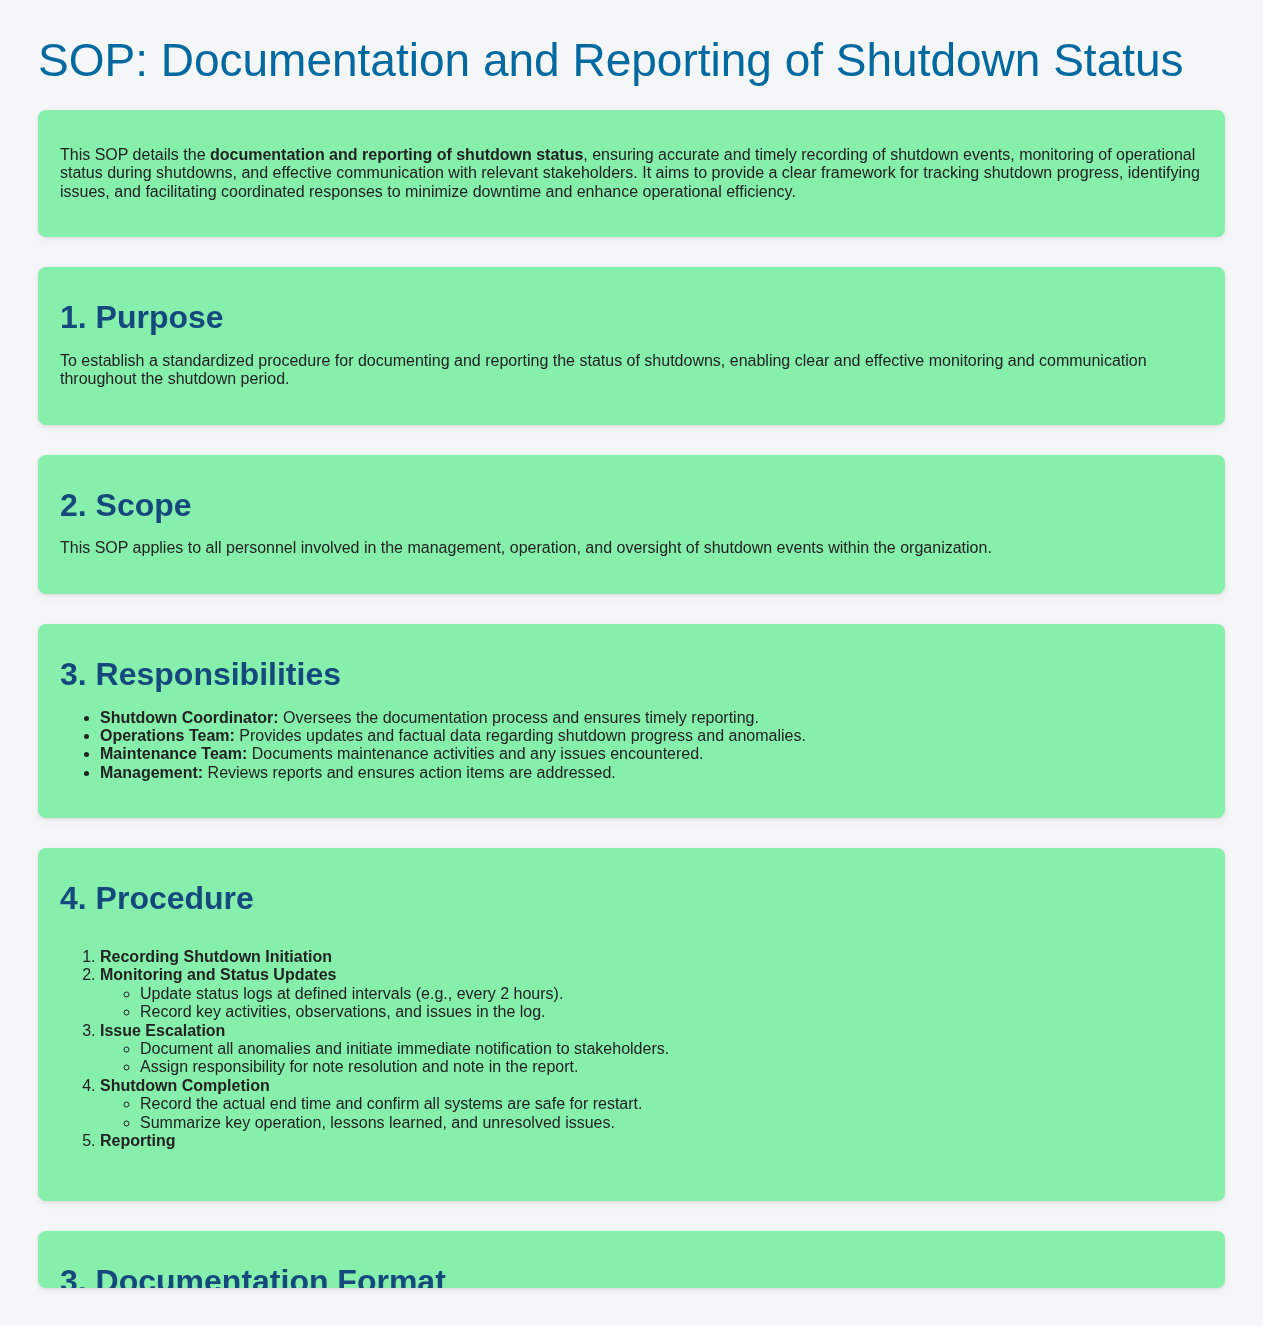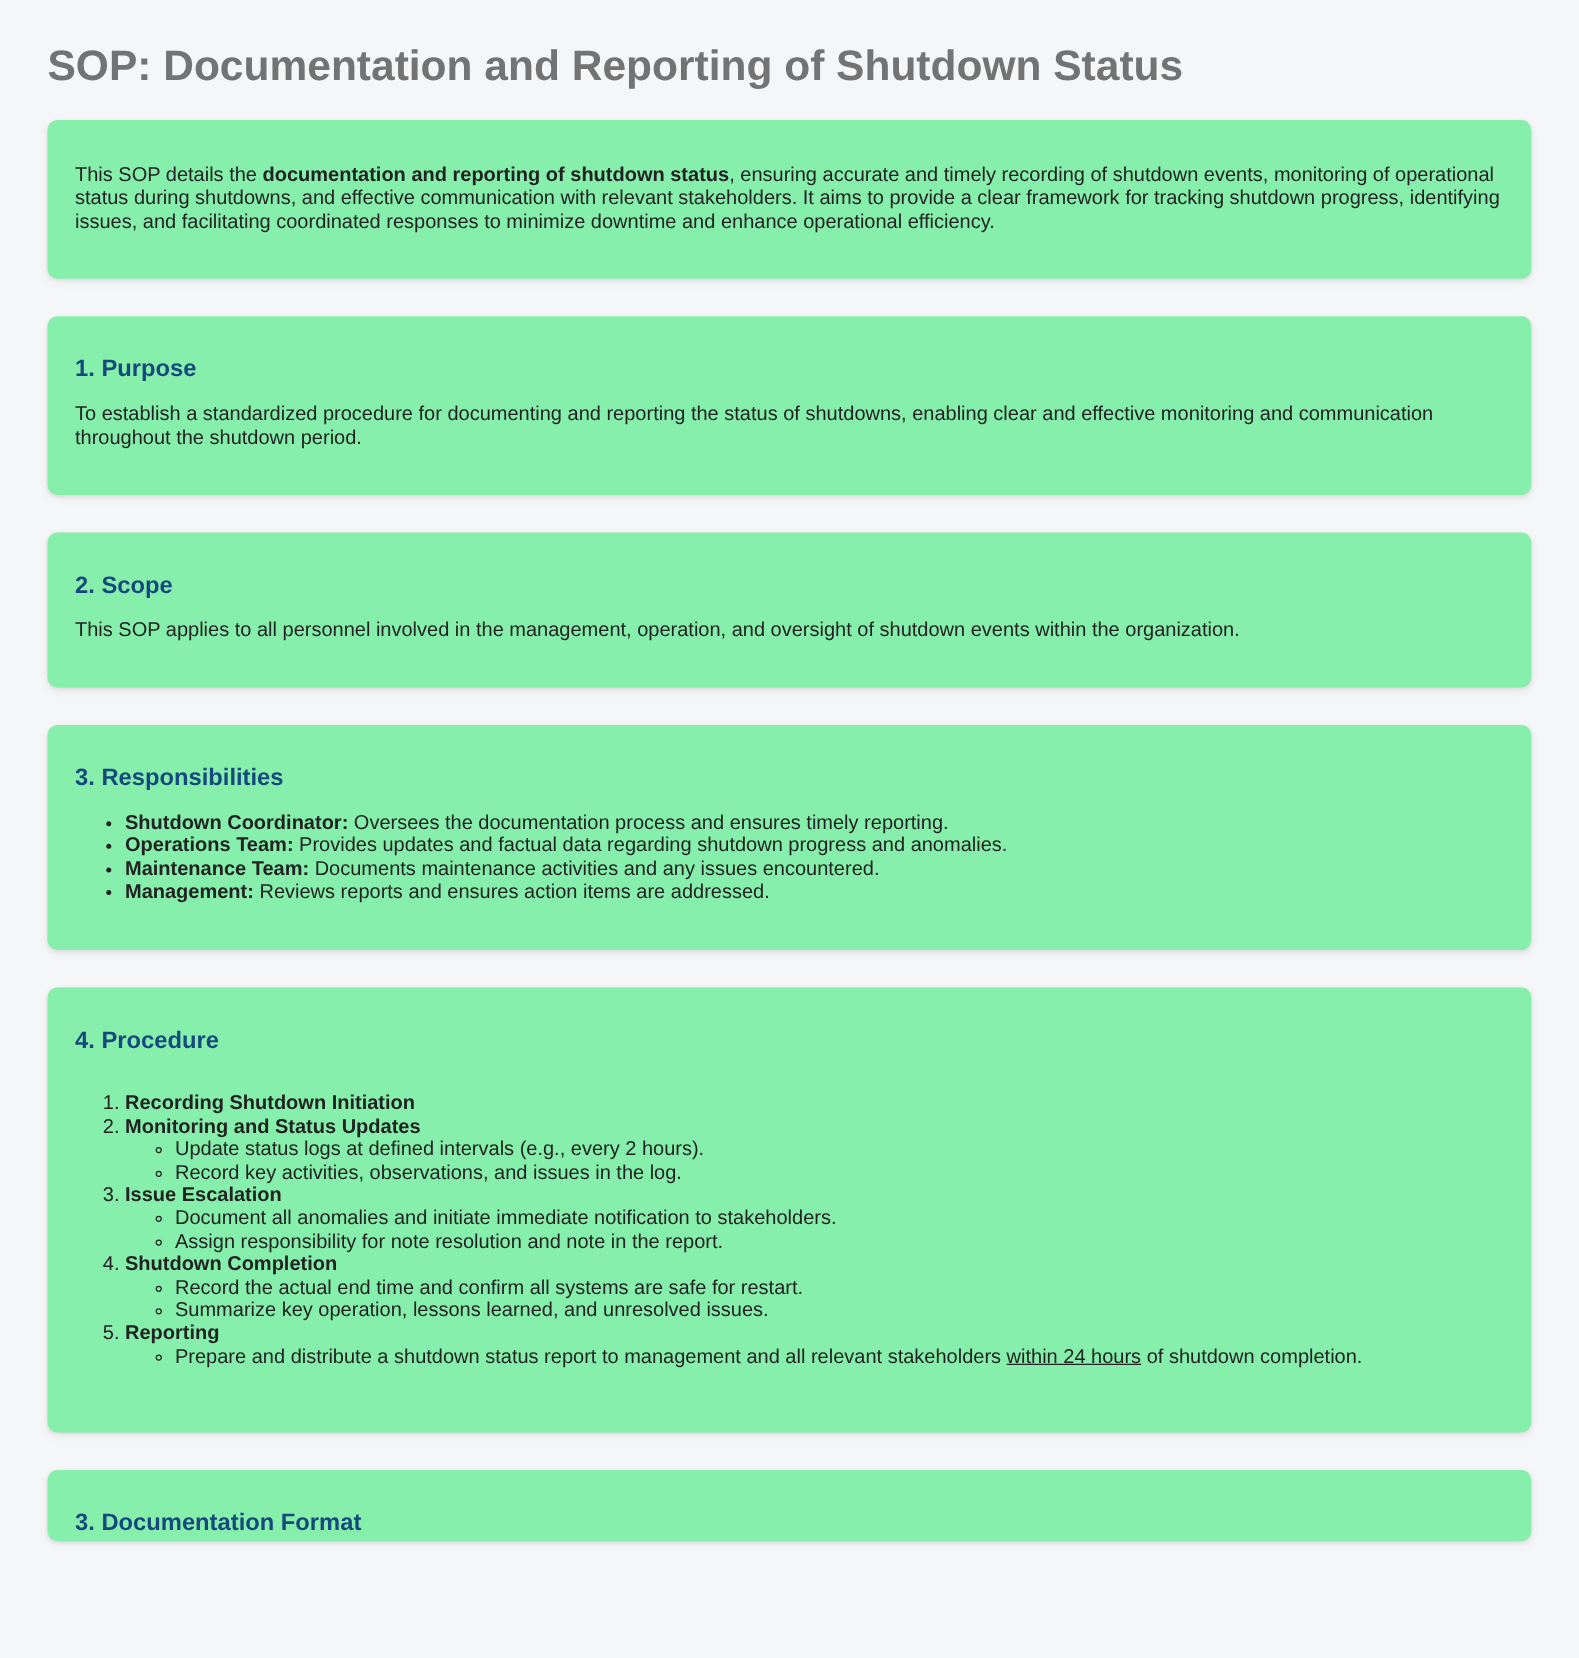--- a/index.html
+++ b/index.html
@@ -14,35 +14,35 @@
     background: #f5f6f7;
     font-family: "Liberation Sans", sans-serif;
     font-size: 16px;
     line-height: 1.15;
     color: #222222;
   }
   .container {
     padding: 20px 38px 0 38px;
   }
   h1.page-title {
-    color: #737373;
-    font-size: 34px;
-    font-weight: bold;
+    color: #0369a1;
+    font-size: 46px;
+    font-weight: normal;
     margin: 14px 0 23px 0;
   }
   .card {
     background: #86efac;
     border-radius: 8px;
     box-shadow: 0 1px 3px rgba(0,0,0,0.07), 0 3px 8px rgba(0,0,0,0.05);
     padding: 20px 22px;
     margin-bottom: 30px;
   }
   .card h2 {
     color: #15497e;
-    font-size: 19px;
+    font-size: 32px;
     font-weight: bold;
     margin: 12px 0 6px 0;
   }
   .card p { margin: 16px 0; }
   .card ul.resp-list { margin: 16px 0; padding-left: 40px; list-style: disc; }
   .card ol.proc-list { margin: 31px 0; padding-left: 40px; }
   .card ol.proc-list > li > ul { margin: 0; padding-left: 40px; list-style: circle; }
   .card li { margin: 0; }
   .card-cut {
     height: 57px;
@@ -105,23 +105,20 @@
       </li>
       <li>
         <strong>Shutdown Completion</strong>
         <ul>
           <li>Record the actual end time and confirm all systems are safe for restart.</li>
           <li>Summarize key operation, lessons learned, and unresolved issues.</li>
         </ul>
       </li>
       <li>
         <strong>Reporting</strong>
-        <ul>
-          <li><span>Prepare and distribute a shutdown status report to management and all relevant stakeholders </span><u>within 24 hours</u><span> of shutdown completion.</span></li>
-        </ul>
       </li>
     </ol>
   </div>
 
   <div class="card card-cut">
     <h2>3. Documentation Format</h2>
   </div>
 
 </div>
 

